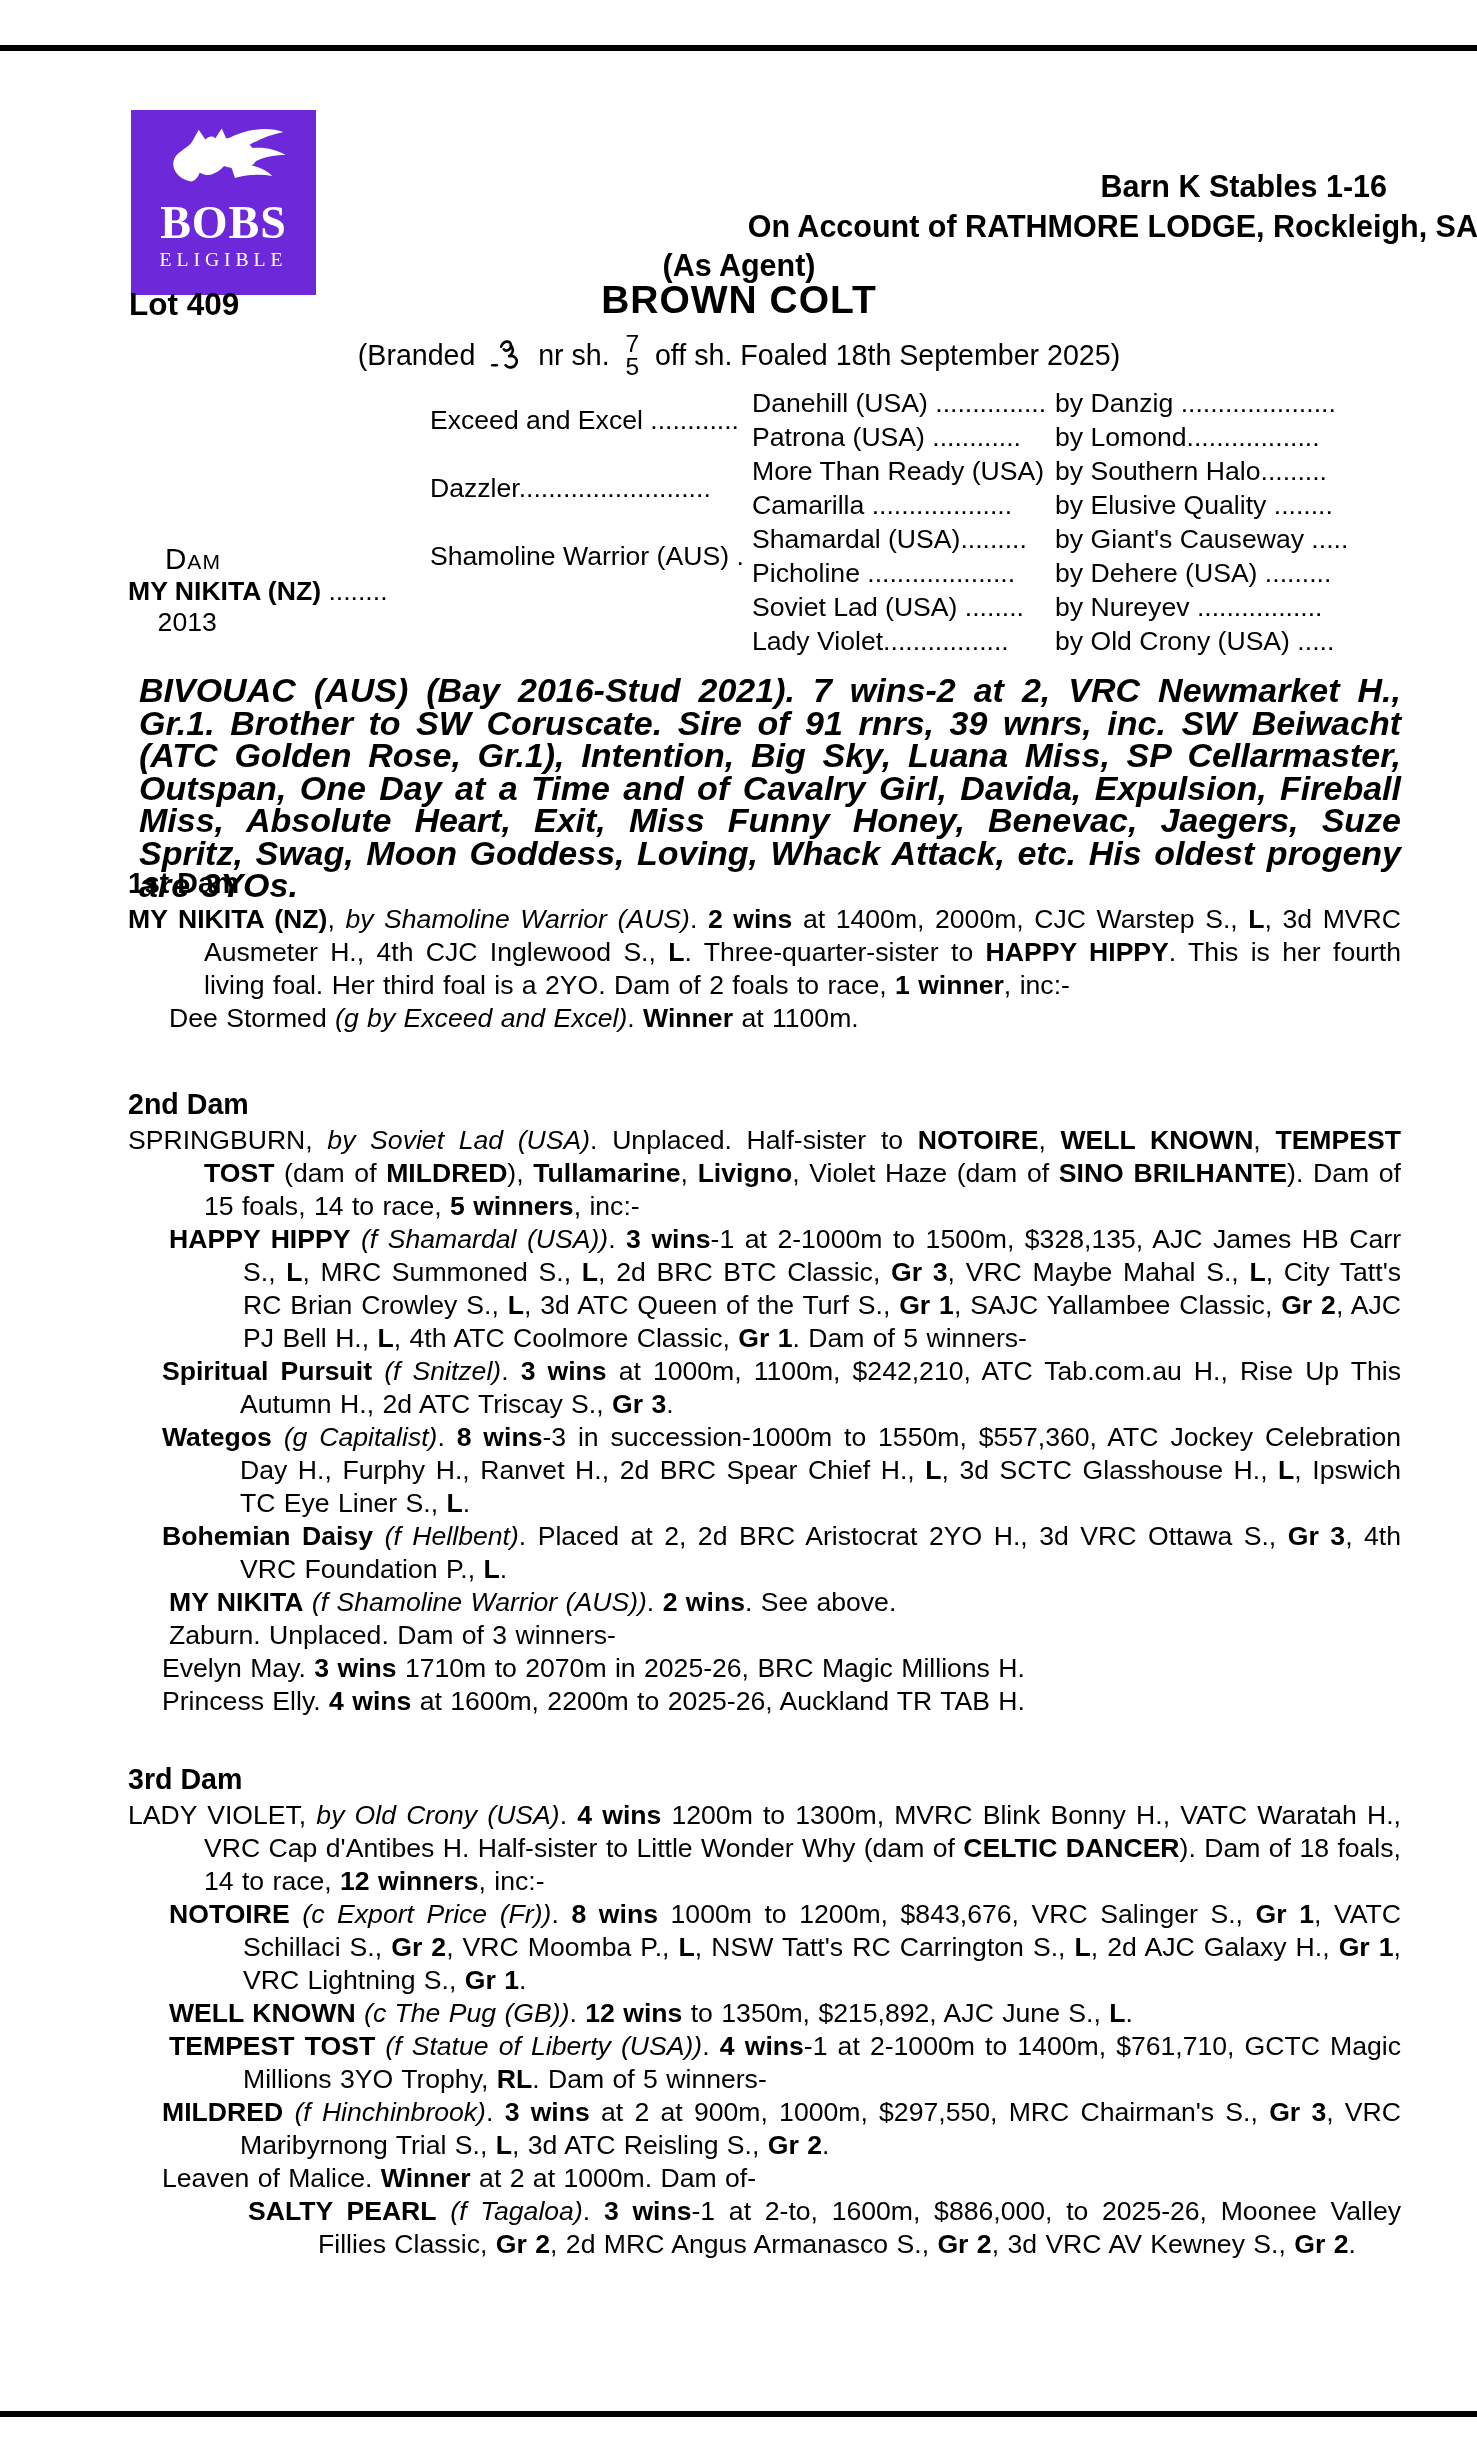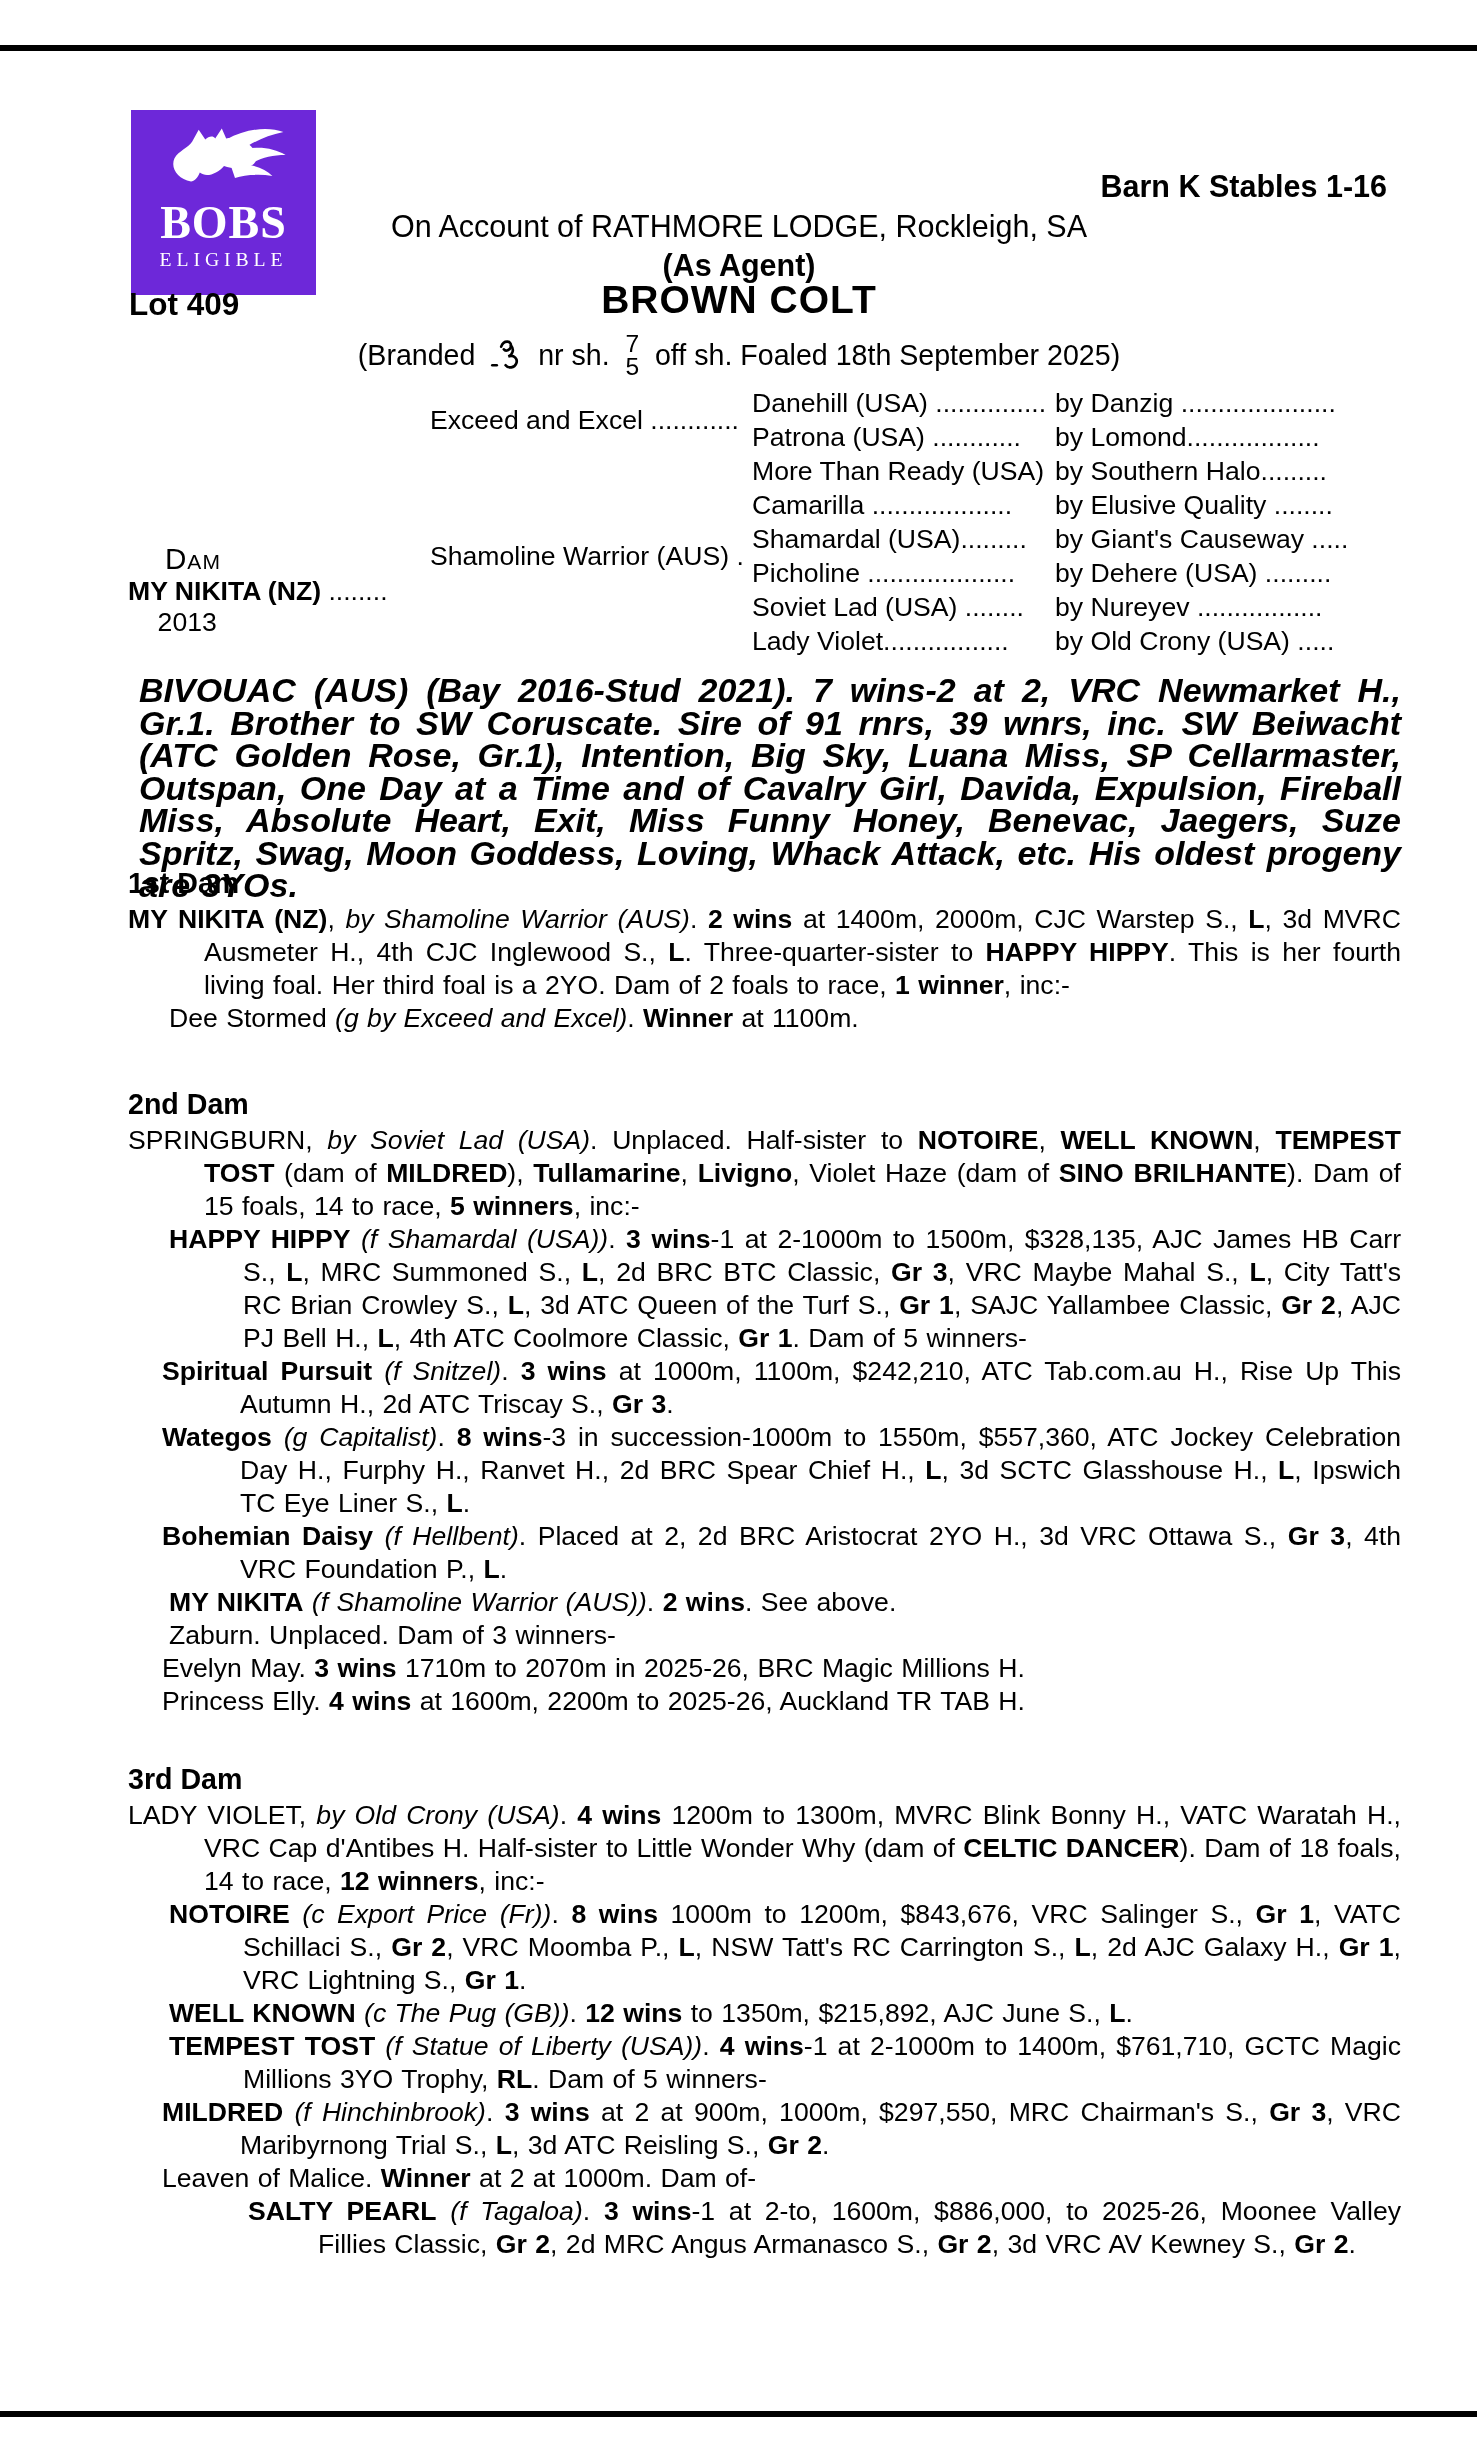--- a/index.html
+++ b/index.html
@@ -15,21 +15,21 @@
   
   .logo {
     position:absolute; left:131px; top:110px; width:185px; height:185px;
     background:#6d28d9; color:#fff; display:flex; flex-direction:column; align-items:center;
   }
   .logo-art { margin-top:11.8px; width:150px; height:77px; }
   .logo-bobs { font-family:"Liberation Serif", serif; font-weight:bold; font-size:46px; line-height:47px; letter-spacing:1px; }
   .logo-eligible { font-family:"Liberation Serif", serif; font-size:19.7px; letter-spacing:4.9px; margin-top:2px; }
 
   .barn    { position:absolute; top:169px; right:91px; font-weight:bold; font-size:30.5px; }
-  .account { position:absolute; top:209px; left:0; width:1478px; text-align:center; font-weight:normal; font-size:30.5px; }
+  .account { position:absolute; top:209px; left:0; width:1478px; text-align:right; font-weight:bold; font-size:30.5px; }
   .agent   { position:absolute; top:248px; left:0; width:1478px; text-align:center; font-weight:bold; font-size:30.5px; }
   .lot     { position:absolute; top:286px; left:129px; font-weight:bold; font-size:31.5px; }
   .title   { position:absolute; top:278px; left:0; width:1478px; text-align:center; font-weight:bold; font-size:39px; letter-spacing:1px; }
   .branded {
     position:absolute; top:333px; left:0; width:1478px;
     display:flex; justify-content:center; align-items:center; gap:9.9px; font-size:28.6px;
   }
   .brand-mark { width:39px; height:43px; margin:0 2px; }
   .fraction { display:inline-flex; flex-direction:column; align-items:center; font-size:24.6px; line-height:22.7px; margin:0 5.9px; }
 
@@ -106,20 +106,21 @@
 </div>
 
 <div class="pedigree">
   <div class="ped-c1 ped-dam">
     <div class="ped-label">Dam</div>
     <div class="ped-name"><b>MY NIKITA (NZ)</b><span> ........</span></div>
     <div class="ped-year">2013</div>
   </div>
 
   <div class="ped-c2 ped-p1">Exceed and Excel ............</div>
+  <div class="ped-c2 ped-p2">Dazzler..........................</div>
   <div class="ped-c2 ped-p3">Shamoline Warrior (AUS) .</div>
 
   <div class="ped-c3 gr1">Danehill (USA) ...............</div>
   <div class="ped-c4 gr1">by Danzig .....................</div>
   <div class="ped-c3 gr2">Patrona (USA) ............</div>
   <div class="ped-c4 gr2">by Lomond..................</div>
   <div class="ped-c3 gr3">More Than Ready (USA)</div>
   <div class="ped-c4 gr3">by Southern Halo.........</div>
   <div class="ped-c3 gr4">Camarilla ...................</div>
   <div class="ped-c4 gr4">by Elusive Quality ........</div>

